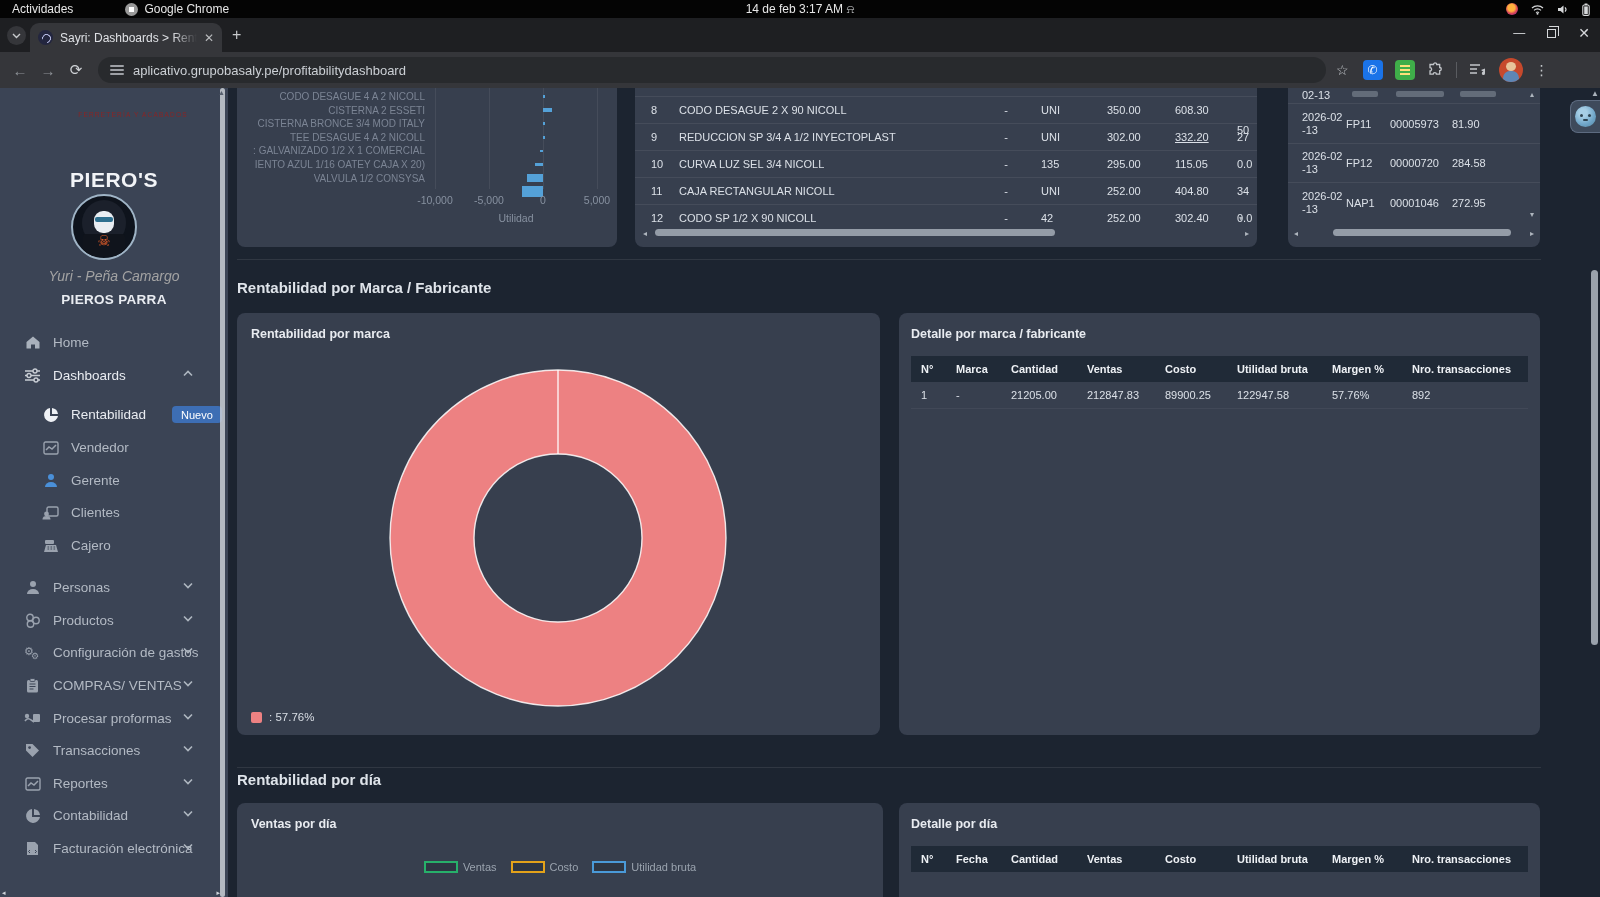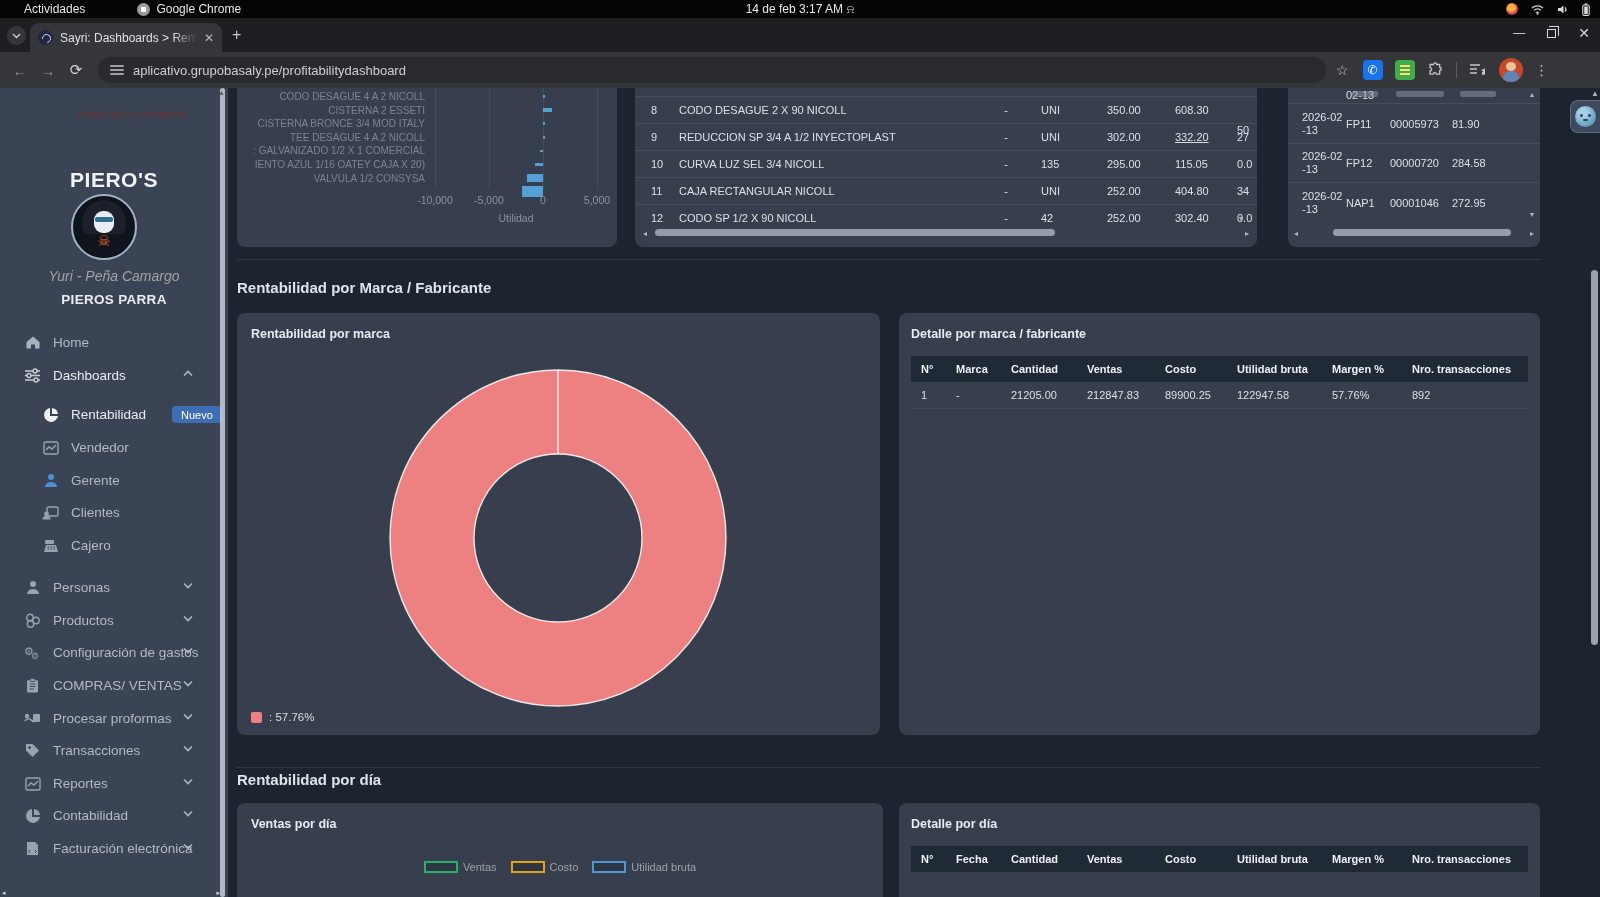--- a/index.html
+++ b/index.html
@@ -2,21 +2,21 @@
 <html><head>
 <meta charset="utf-8">
 <style>
   * { margin:0; padding:0; box-sizing:border-box; }
   html,body { width:1600px; height:897px; background:#000; overflow:hidden;
     font-family:"Liberation Sans", sans-serif; }
   #stage { position:relative; width:1600px; height:897px; overflow:hidden; }
 
   
   #osbar { position:absolute; left:0; top:0; width:1600px; height:18px; background:#040404;
-    color:#e7e7e7; font-size:12px; display:flex; align-items:center;padding-left:12px; }
+    color:#e7e7e7; font-size:12px; display:flex; align-items:center; }
   #osbar .seg { display:flex; align-items:center; gap:6px; }
   .chrome-glyph { width:13px; height:13px; border-radius:50%;
     background:radial-gradient(circle at 50% 50%, #fff 0 31%, #9a9a9a 32% 100%); position:relative; }
   #clock { position:absolute; left:0; right:0; text-align:center; }
   #tray { margin-left:auto; display:flex; align-items:center; gap:13px; padding-right:10px; }
   .fire-dot { width:12px; height:12px; border-radius:50%;
     background:radial-gradient(circle at 45% 40%, #ffb13d 0 35%, #d6405a 60%, #7a2ea0 100%); }
   .bell-icon,.wifi-icon,.vol-icon,.bat-icon { color:#d6d8da; font-size:12px; }
 
   
@@ -559,21 +559,21 @@
             </div>
           </div>
         <span class="scroll-arrow" style="left:8px; top:141px;">◂</span>
         <div class="hscroll" style="left:20px; top:141px; width:400px;"></div>
         <span class="scroll-arrow" style="right:8px; top:141px;">▸</span>
         <span class="scroll-arrow" style="right:14px; top:126px;">▾</span>
       </div>
 
       <div class="card" id="card-docs">
         <div id="doc-partial" style="position:absolute; left:0; top:0; width:100%; height:15px;">
-          <span style="position:absolute; left:14px; top:1px; font-size:11px; color:#dbe0e7;margin-left:44px;">02-13</span>
+          <span style="position:absolute; left:14px; top:1px; font-size:11px; color:#dbe0e7;">02-13</span>
           <span class="blur-bar" style="left:64px; width:26px;"></span>
           <span class="blur-bar" style="left:108px; width:48px;"></span>
           <span class="blur-bar" style="left:172px; width:36px;"></span>
         </div>
         <div id="doc-rows">
             <div class="trow" style="top: 15px; height: 40px;">
               <span class="tcell" style="width: 58px; padding-left: 14px; white-space: normal; line-height: 13px; word-break: break-all;">2026-02-13</span>
               <span class="tcell" style="width: 44px;">FP11</span>
               <span class="tcell" style="width: 62px;">00005973</span>
               <span class="tcell" style="width: 54px;">81.90</span>

